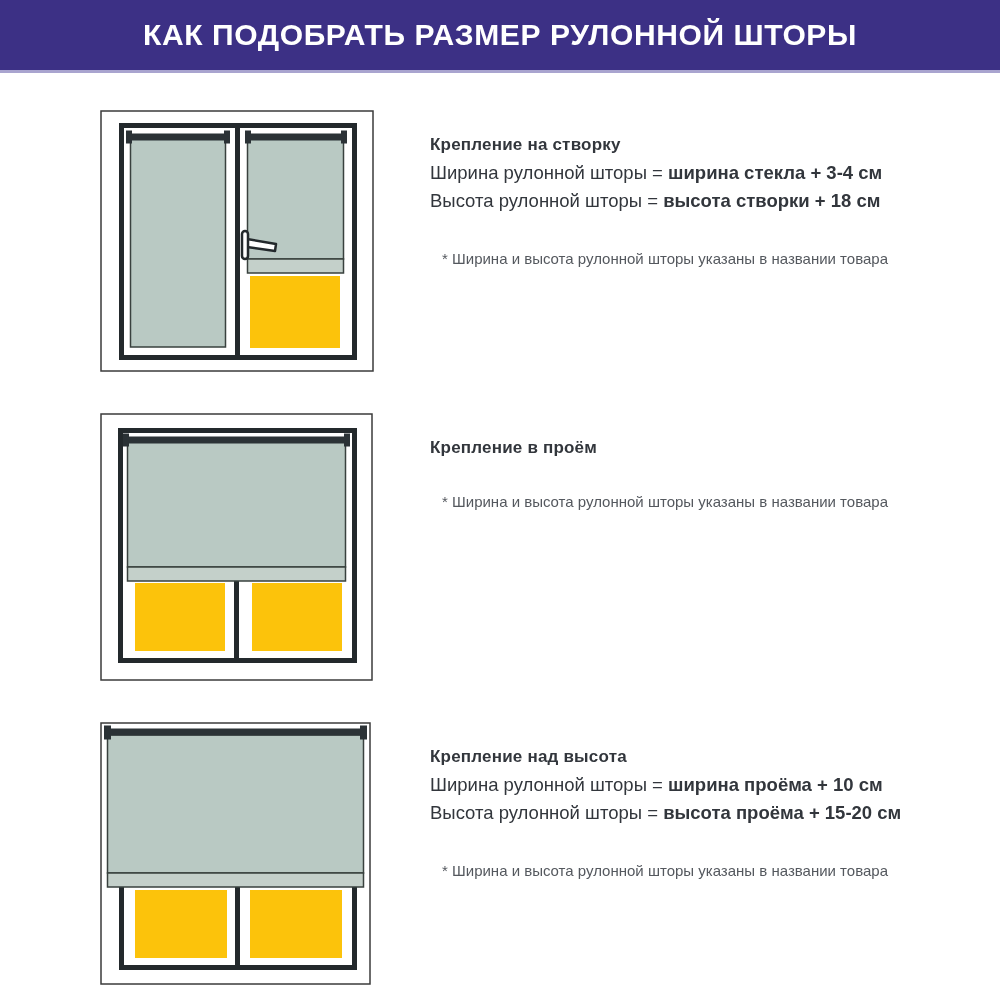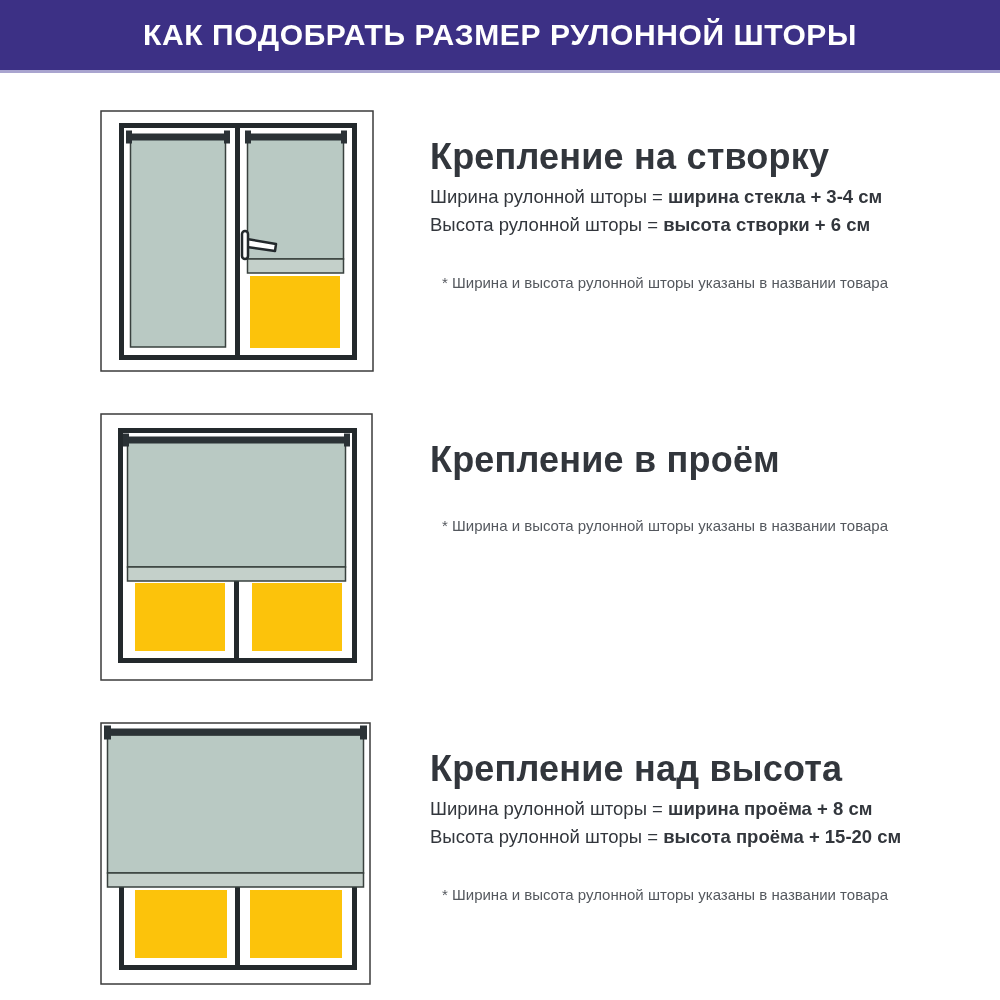--- a/index.html
+++ b/index.html
@@ -34,21 +34,21 @@
   .header-accent{height:3px;background:var(--header_accent)}
 
   .row{position:absolute;left:0;width:1000px;height:275px}
   #row1{top:110px}
   #row2{top:413px}
   #row3{top:722px}
 
   .fig{position:absolute;left:100px;top:0;margin:0}
   .content{position:absolute;left:430px;top:0;width:490px}
   .content h2{
-    margin:24px 0 0;font-size:36px;line-height:1.25;font-weight:700;
+    margin:24px 0 0;font-size:17px;line-height:1.25;font-weight:700;
     color:var(--text_dark);letter-spacing:.2px;
   }
   .formulas{margin-top:4px}
   .formula{margin:0;font-size:18.5px;line-height:28px;color:var(--text_dark);font-weight:400}
   .formula b{font-weight:700}
   .note{margin:34px 12px 0;font-size:15px;line-height:20px;color:var(--note_gray)}
 
   
   .outer{fill:#ffffff;stroke:var(--outline_stroke);stroke-width:1.5}
   .frame{fill:#ffffff;stroke:var(--frame_stroke);stroke-width:5}
@@ -87,21 +87,21 @@
       <rect class="bar" x="241" y="20.5" width="6" height="13"></rect>
 
       <polygon class="handle" points="147,129 176,134 175,141 147,137"></polygon>
       <rect class="handle" x="142" y="121" width="6" height="28" rx="3"></rect>
     </svg>
   </figure>
   <div class="content">
     <h2>Крепление на створку</h2>
     <div class="formulas">
       <p class="formula"><span>Ширина рулонной шторы = </span><b>ширина стекла + 3-4 см</b></p>
-      <p class="formula"><span>Высота рулонной шторы = </span><b>высота створки + 6 см</b></p>
+      <p class="formula"><span>Высота рулонной шторы = </span><b>высота створки + 18 см</b></p>
     </div>
     <p class="note">* Ширина и высота рулонной шторы указаны в названии товара</p>
   </div>
 </section>
 
 <section class="row" id="row2">
   <figure class="fig">
     <svg width="273" height="268" viewBox="0 0 273 268" xmlns="http://www.w3.org/2000/svg">
       <rect class="outer" x="1" y="1" width="271" height="266"></rect>
       <rect class="frame" x="20.5" y="17.5" width="234" height="230"></rect>
@@ -132,18 +132,18 @@
       <rect class="blind-body" x="7.5" y="13" width="256" height="138"></rect>
       <rect class="blind-strip" x="7.5" y="151" width="256" height="14"></rect>
       <rect class="bar" x="7" y="6.5" width="257" height="7"></rect>
       <rect class="bar" x="4" y="3.5" width="7" height="14"></rect>
       <rect class="bar" x="260" y="3.5" width="7" height="14"></rect>
     </svg>
   </figure>
   <div class="content">
     <h2>Крепление над высота</h2>
     <div class="formulas">
-      <p class="formula"><span>Ширина рулонной шторы = </span><b>ширина проёма + 8 см</b></p>
+      <p class="formula"><span>Ширина рулонной шторы = </span><b>ширина проёма + 10 см</b></p>
       <p class="formula"><span>Высота рулонной шторы = </span><b>высота проёма + 15-20 см</b></p>
     </div>
     <p class="note">* Ширина и высота рулонной шторы указаны в названии товара</p>
   </div>
 </section>
 
 </body></html>

